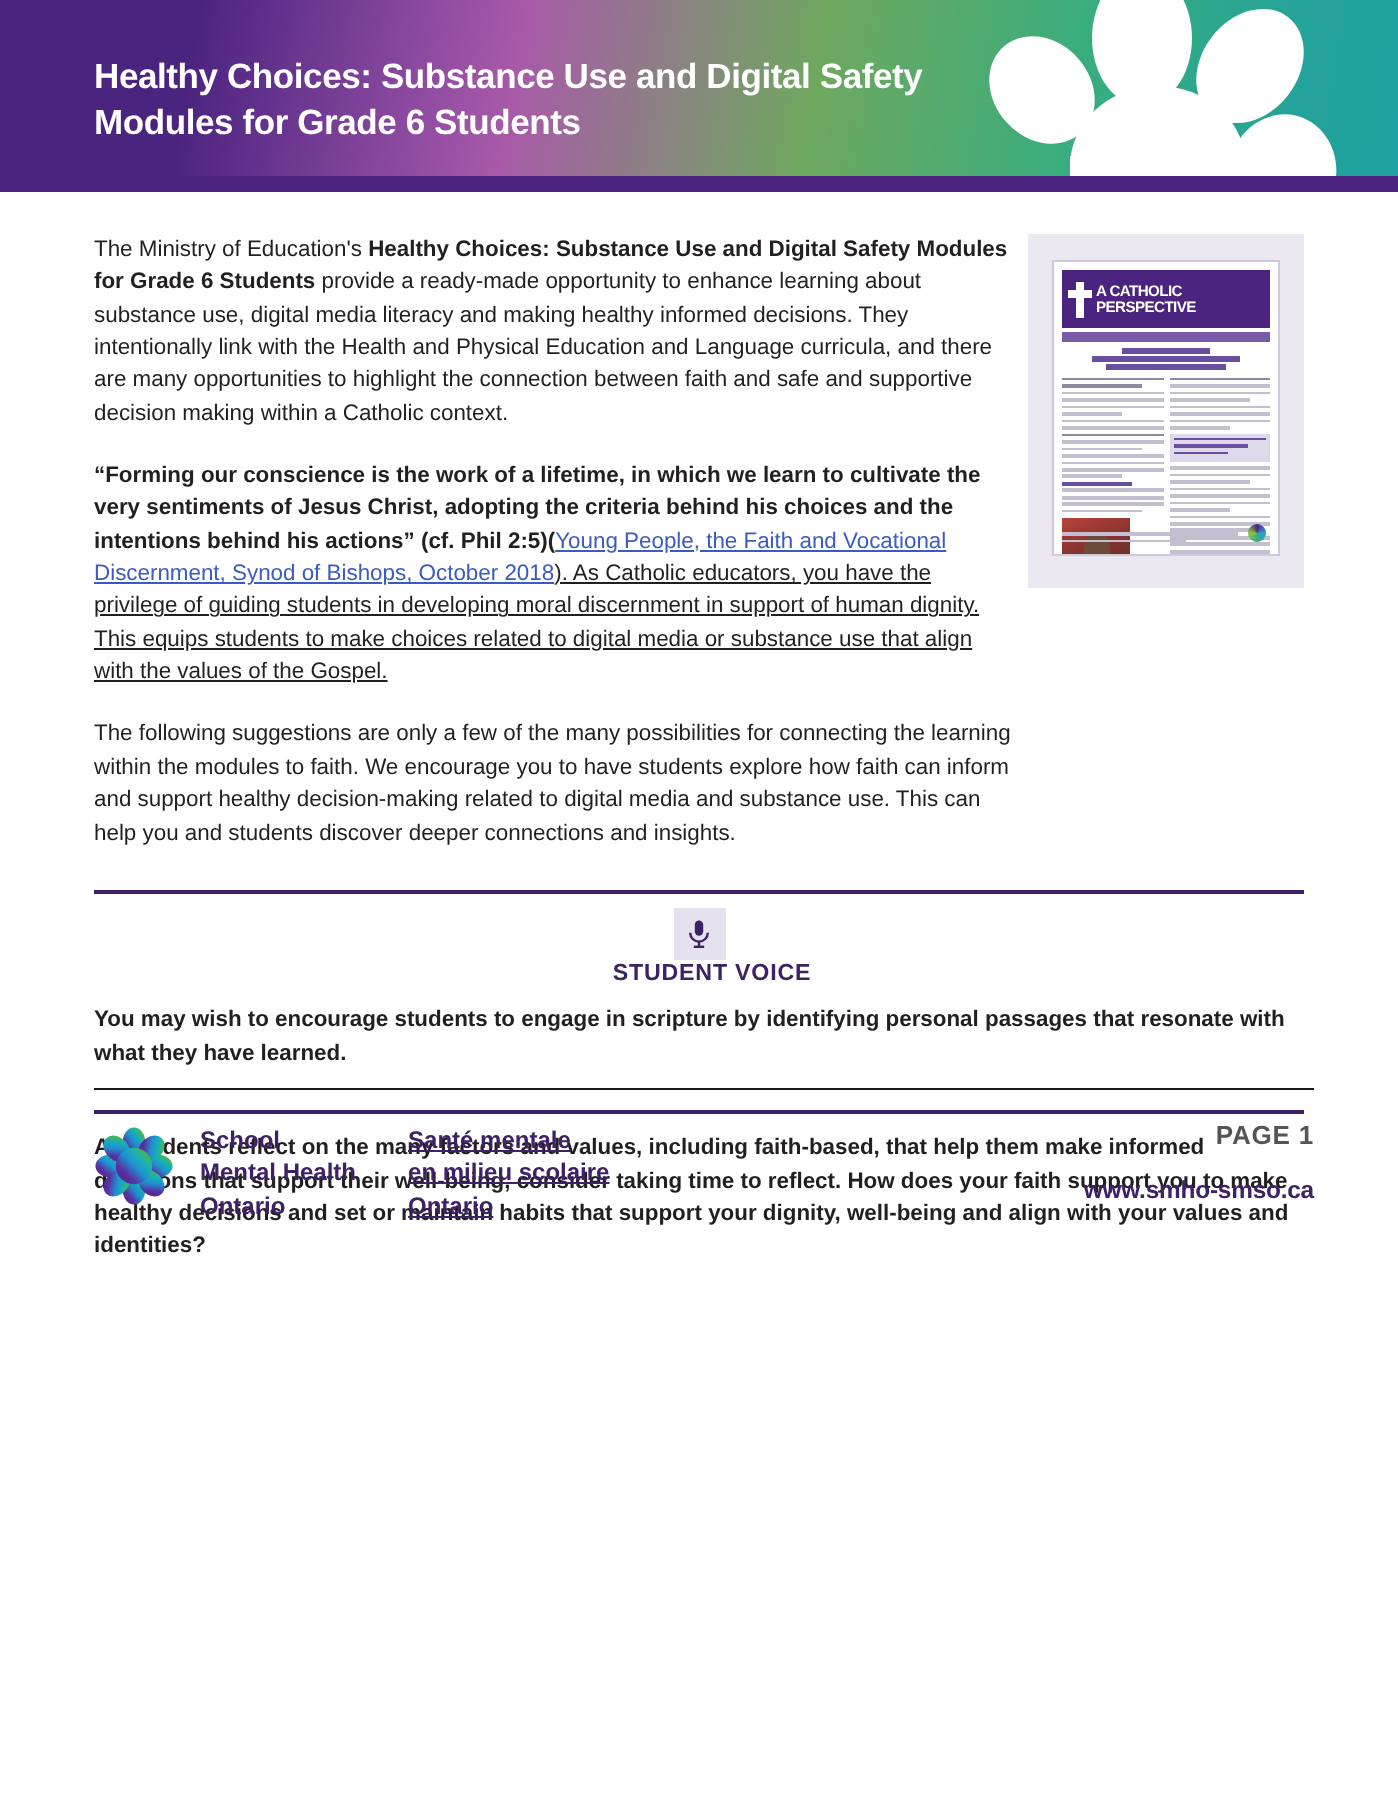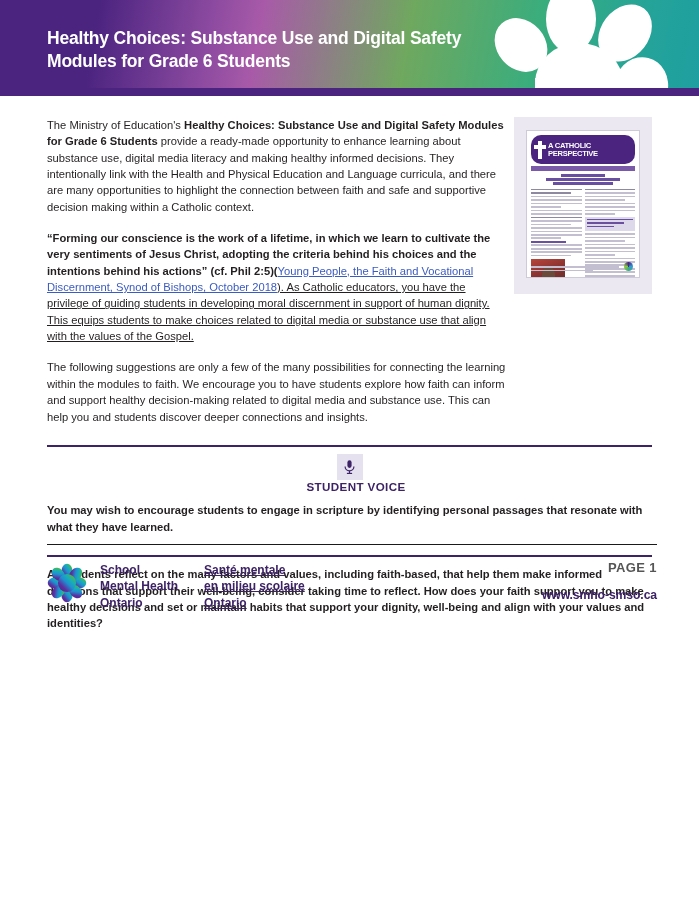--- a/index.html
+++ b/index.html
@@ -84,21 +84,20 @@
     position:relative;
     overflow:hidden;
     margin:0 auto;
   }
   .thumb-band {
     background:#4b2480;
     margin:4px 4px 0 4px;
     height:29px;
     display:flex; align-items:center;
     padding-left:3px;
-    border-radius:10px;
   }
   .thumb-cross { width:12px; height:18px; position:relative; flex:0 0 auto; margin-right:2px;}
   .thumb-cross:before { content:""; position:absolute; left:4px; top:0; width:4px; height:18px; background:#fff;}
   .thumb-cross:after  { content:""; position:absolute; left:0; top:4px; width:12px; height:4px; background:#fff;}
   .thumb-ttl { color:#fff; font-size:7.6px; font-weight:bold; line-height:1.02; letter-spacing:-0.3px; }
   .thumb-subband { background:#7a5aa8; margin:2px 4px 0 4px; height:5px; }
   .thumb-sub2 { margin:3px 4px 0 4px; text-align:center; }
   .thumb-sub2 .ln { height:2.5px; background:#6a4fa0; margin:1.6px auto; }
   .thumb-cols { display:flex; gap:3px; margin:4px 4px 0 4px; }
   .thumb-col { flex:1; }

